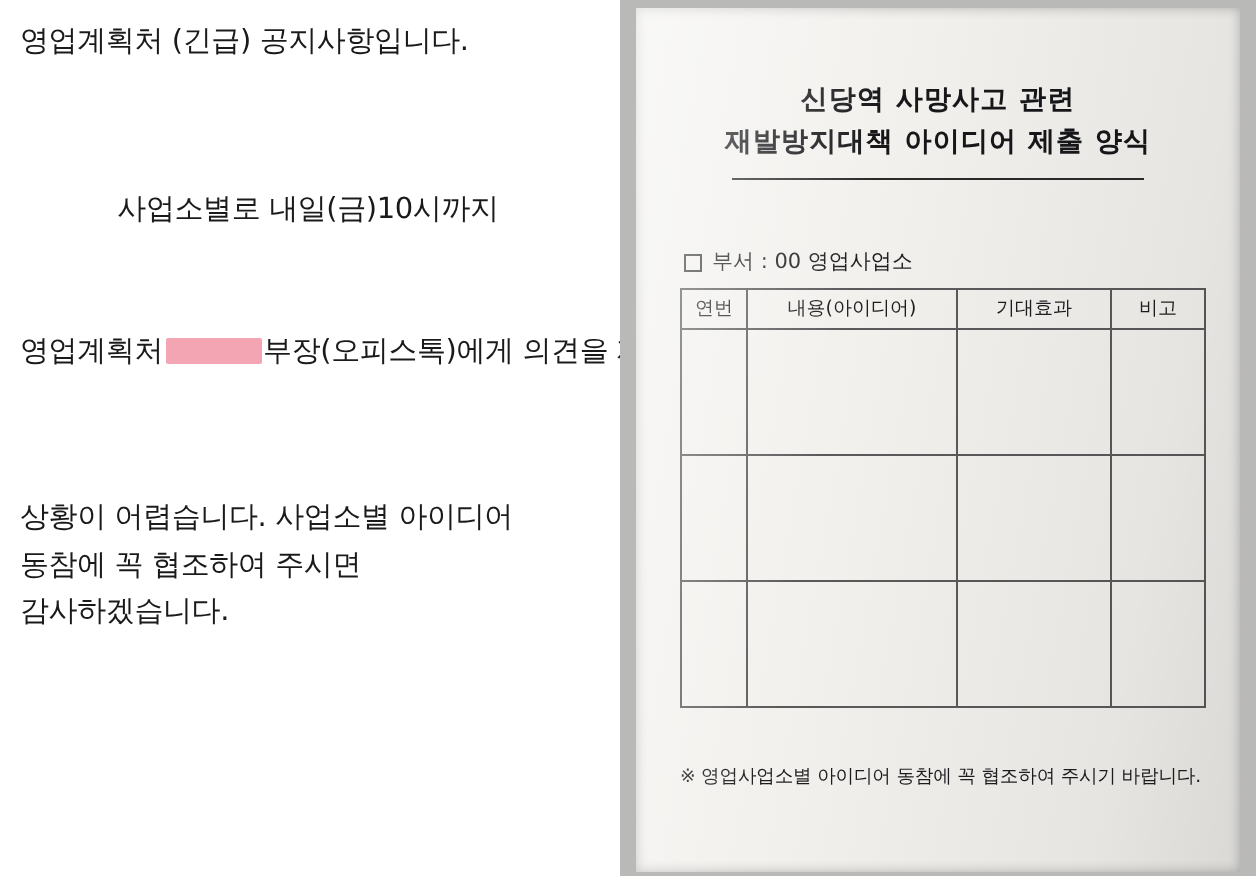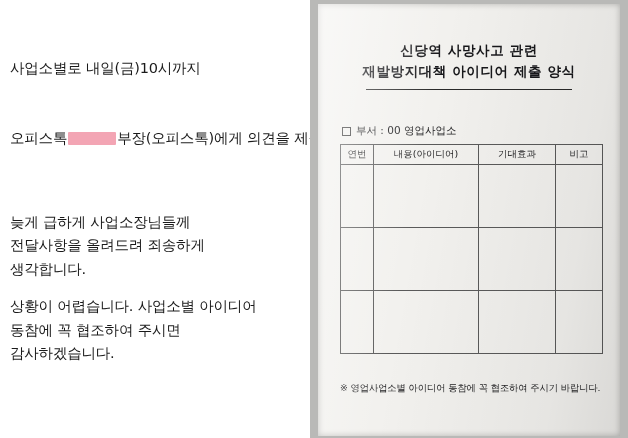--- a/index.html
+++ b/index.html
@@ -31,21 +31,21 @@
     box-sizing: border-box;
     color: #1a1a1a;
     font-size: 14.5px;
     line-height: 1.62;
     letter-spacing: -0.2px;
   }
   .msg-para {
     margin: 0 0 14px 0;
     white-space: pre-wrap;
   }
-  .msg-para.tight { margin-bottom: 13px; }
+  .msg-para.tight { margin-bottom: 13px; text-align: center; }
   .redact-line {
     display: block;
     white-space: nowrap;
   }
   .redact {
     display: inline-block;
     width: 48px;
     height: 13px;
     background: #f3a5b4;
     vertical-align: -2px;
@@ -157,30 +157,28 @@
     color: #1d1d1f;
     letter-spacing: -0.1px;
   }
 </style>
 </head>
 <body>
 
 <div class="page">
 
   <div class="message">
+    <p class="msg-para">영업계획처 (긴급) 공지사항입니다.</p>
     <p class="msg-para tight">
       <span class="redact-line"> 사업소별로 내일(금)10시까지</span>
       <span class="redact-line">
-        <span>오피스톡</span><span class="redact"></span><span>부장(오피스톡)에게
+        <span>영업계획처</span><span class="redact"></span><span>부장(오피스톡)에게
 의견을 제출하여 주시기 바랍니다.</span>
       </span>
     </p>
-    <p class="msg-para">늦게 급하게 사업소장님들께
-전달사항을 올려드려 죄송하게
-생각합니다.</p>
     <p class="msg-para">상황이 어렵습니다. 사업소별 아이디어
 동참에 꼭 협조하여 주시면
 감사하겠습니다.</p>
 
   </div>
 
   <div class="photo">
     <div class="paper">
 
       <div class="form-title">

